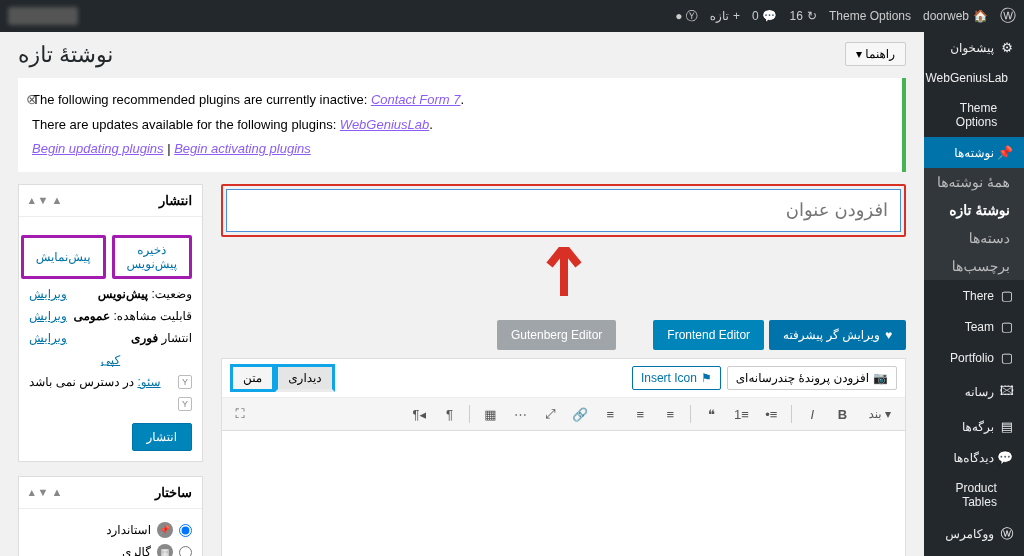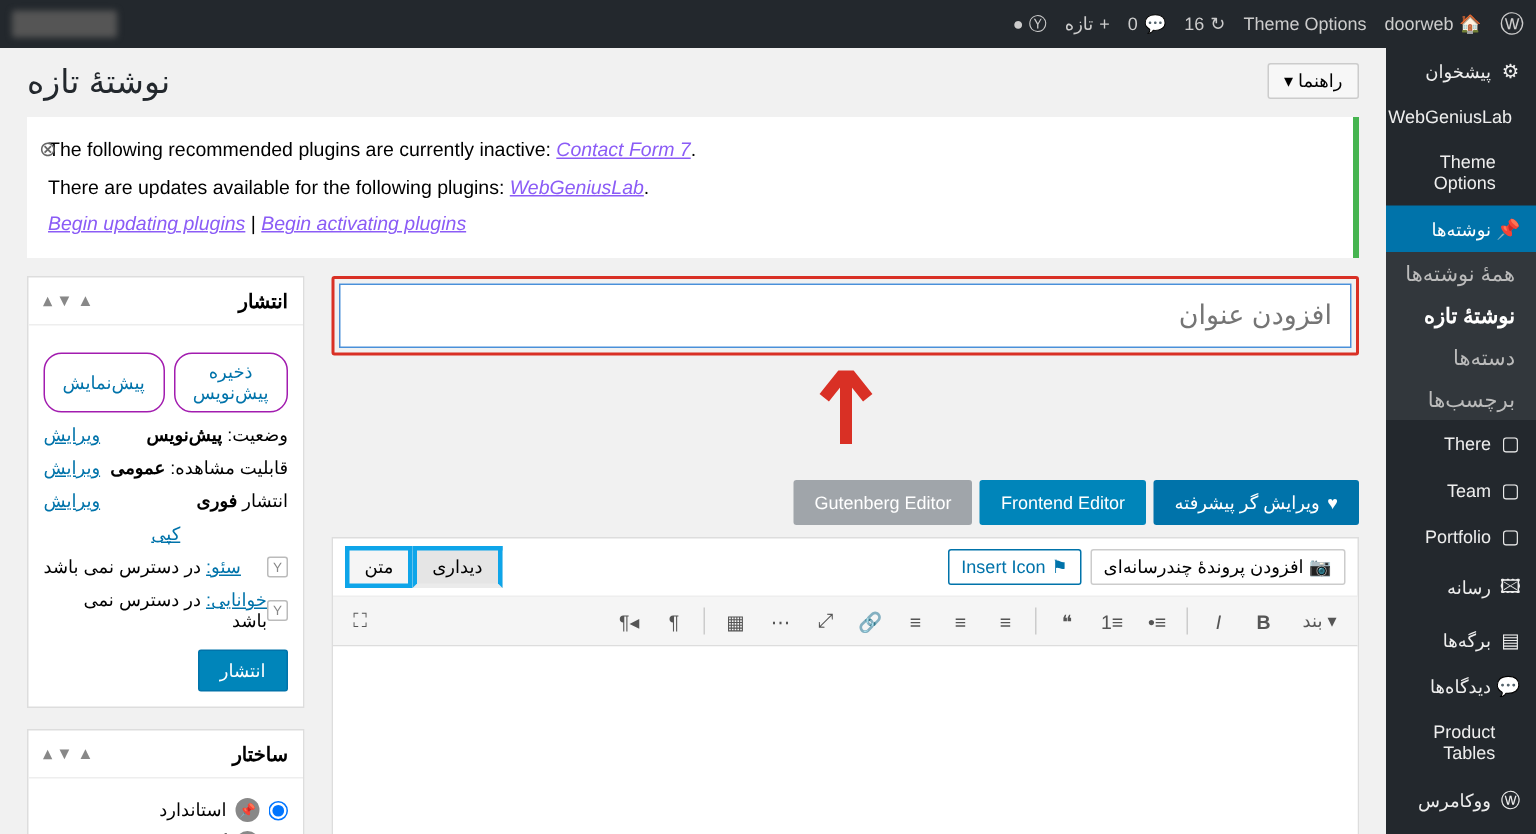--- a/index.html
+++ b/index.html
@@ -38,21 +38,21 @@
 
 .title-input-wrap { border: 2px solid #d93025; padding: 3px; border-radius: 2px; }
 .title-input { width: 100%; padding: 10px 12px; font-size: 18px; border: 1px solid #4a90d9; background: #fff; outline: none; color: #777; }
 
 .arrow-indicator { text-align: center; margin: 10px 0; }
 .arrow-indicator svg { width: 40px; height: 60px; }
 
 .editor-tabs { display: flex; gap: 5px; justify-content: flex-start; direction: rtl; }
 .ed-tab { padding: 8px 14px; font-size: 12px; color: #fff; border-radius: 2px; cursor: pointer; display: inline-flex; align-items: center; gap: 5px; }
 .ed-tab.primary { background: #0073aa; }
-.ed-tab.secondary { background: #0085ba; }
+.ed-tab.secondary { background: #0085ba; margin-left: 32px; }
 .ed-tab.inactive { background: #a0a5aa; }
 
 .editor-box { background: #fff; border: 1px solid #ddd; margin-top: 8px; }
 .editor-top { display: flex; justify-content: space-between; align-items: center; padding: 5px 8px; border-bottom: 1px solid #eee; }
 .media-btn { border: 1px solid #ccc; padding: 4px 8px; font-size: 12px; display: inline-flex; align-items: center; gap: 4px; cursor: pointer; border-radius: 2px; }
 .insert-icon-btn { border: 1px solid #0073aa; color: #0073aa; padding: 4px 8px; font-size: 12px; display: inline-flex; align-items: center; gap: 4px; cursor: pointer; border-radius: 2px; }
 .text-tabs { display: flex; gap: 0; }
 .text-tab { padding: 4px 10px; font-size: 12px; border: 3px solid #0ea5e9; background: #f5f5f5; cursor: pointer; }
 .text-tab.active { background: #e5e5e5; border-bottom-color: #ebebeb; }
 
@@ -64,21 +64,21 @@
 .editor-body { height: 160px; background: #fff; }
 
 
 .metabox { background: #fff; border: 1px solid #ddd; }
 .metabox-head { padding: 8px 10px; border-bottom: 1px solid #eee; display: flex; justify-content: space-between; align-items: center; font-size: 13px; font-weight: bold; }
 .metabox-head .toggles { display: flex; gap: 4px; color: #888; font-size: 11px; }
 .metabox-body { padding: 10px; font-size: 12px; }
 .mb-row { padding: 4px 0; display: flex; justify-content: space-between; align-items: center; }
 .mb-row a { color: #0073aa; text-decoration: underline; }
 .mb-actions { display: flex; gap: 6px; padding: 8px 0 4px; }
-.btn-outline { border: 1px solid #a21caf; color: #0073aa; padding: 5px 12px; background: #fff; font-size: 12px; border-radius: 12px; cursor: pointer; }
+.btn-outline { border: 3px solid #a21caf; color: #0073aa; padding: 5px 12px; background: #fff; font-size: 12px; border-radius: 2px; cursor: pointer; }
 .btn-primary { background: #0085ba; color: #fff; border: 1px solid #0073aa; padding: 6px 14px; font-size: 12px; border-radius: 2px; cursor: pointer; }
 .status-badge { border: 1px solid #bbb; border-radius: 2px; font-size: 9px; padding: 1px 3px; color: #888; }
 .format-row { display: flex; align-items: center; gap: 6px; padding: 3px 0; font-size: 12px; }
 .format-row input { margin: 0; }
 .fmt-icon { width: 16px; height: 16px; border-radius: 50%; background: #888; display: inline-flex; align-items: center; justify-content: center; color: #fff; font-size: 9px; }
 </style>
 </head>
 <body>
 
 <div class="admin-bar">
@@ -268,21 +268,20 @@
             </div>
           <div class="mb-row" style="justify-content:center;">
               <a>کپی</a>
             </div>
           <div class="mb-row">
               <span class="status-badge">Y</span>
               <span><a>سئو:</a> <span>در دسترس نمی باشد</span></span>
             </div>
           <div class="mb-row">
               <span class="status-badge">Y</span>
-              <span><a>خوانایی:</a> <span>در دسترس نمی باشد</span></span>
             </div>
           <div style="padding-top:8px;"><button class="btn-primary">انتشار</button></div>
         </div>
       </div>
 
       <div class="metabox">
         <div class="metabox-head">
           <span>ساختار</span>
           <span class="toggles">▲ ▼ ▴</span>
         </div>

